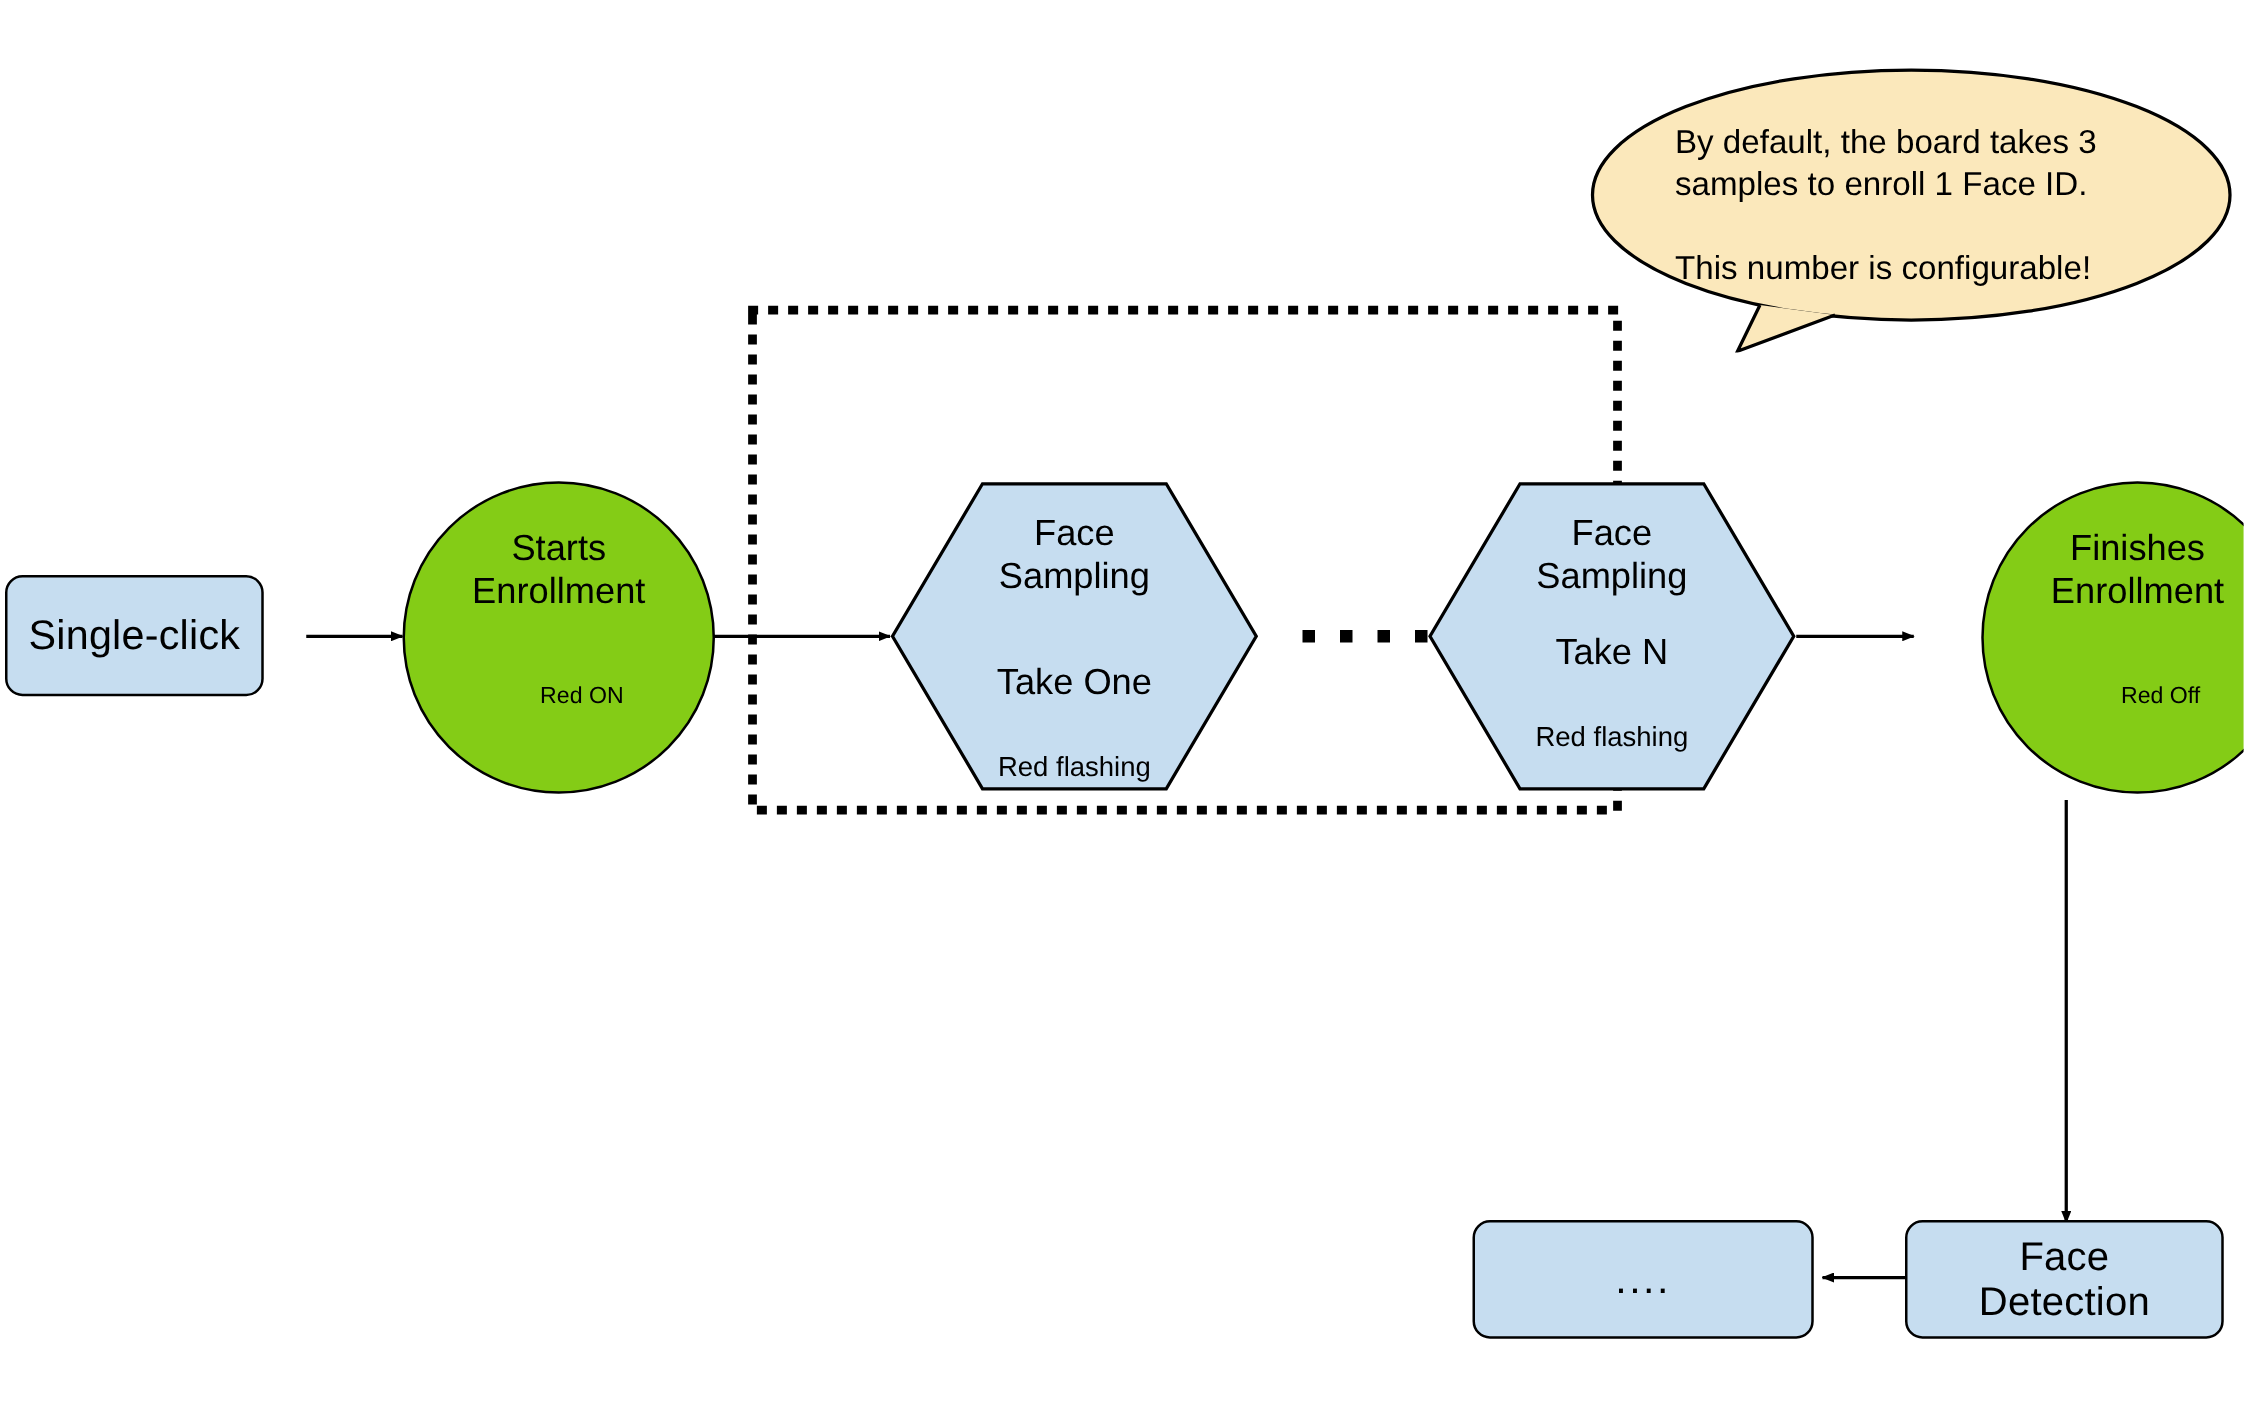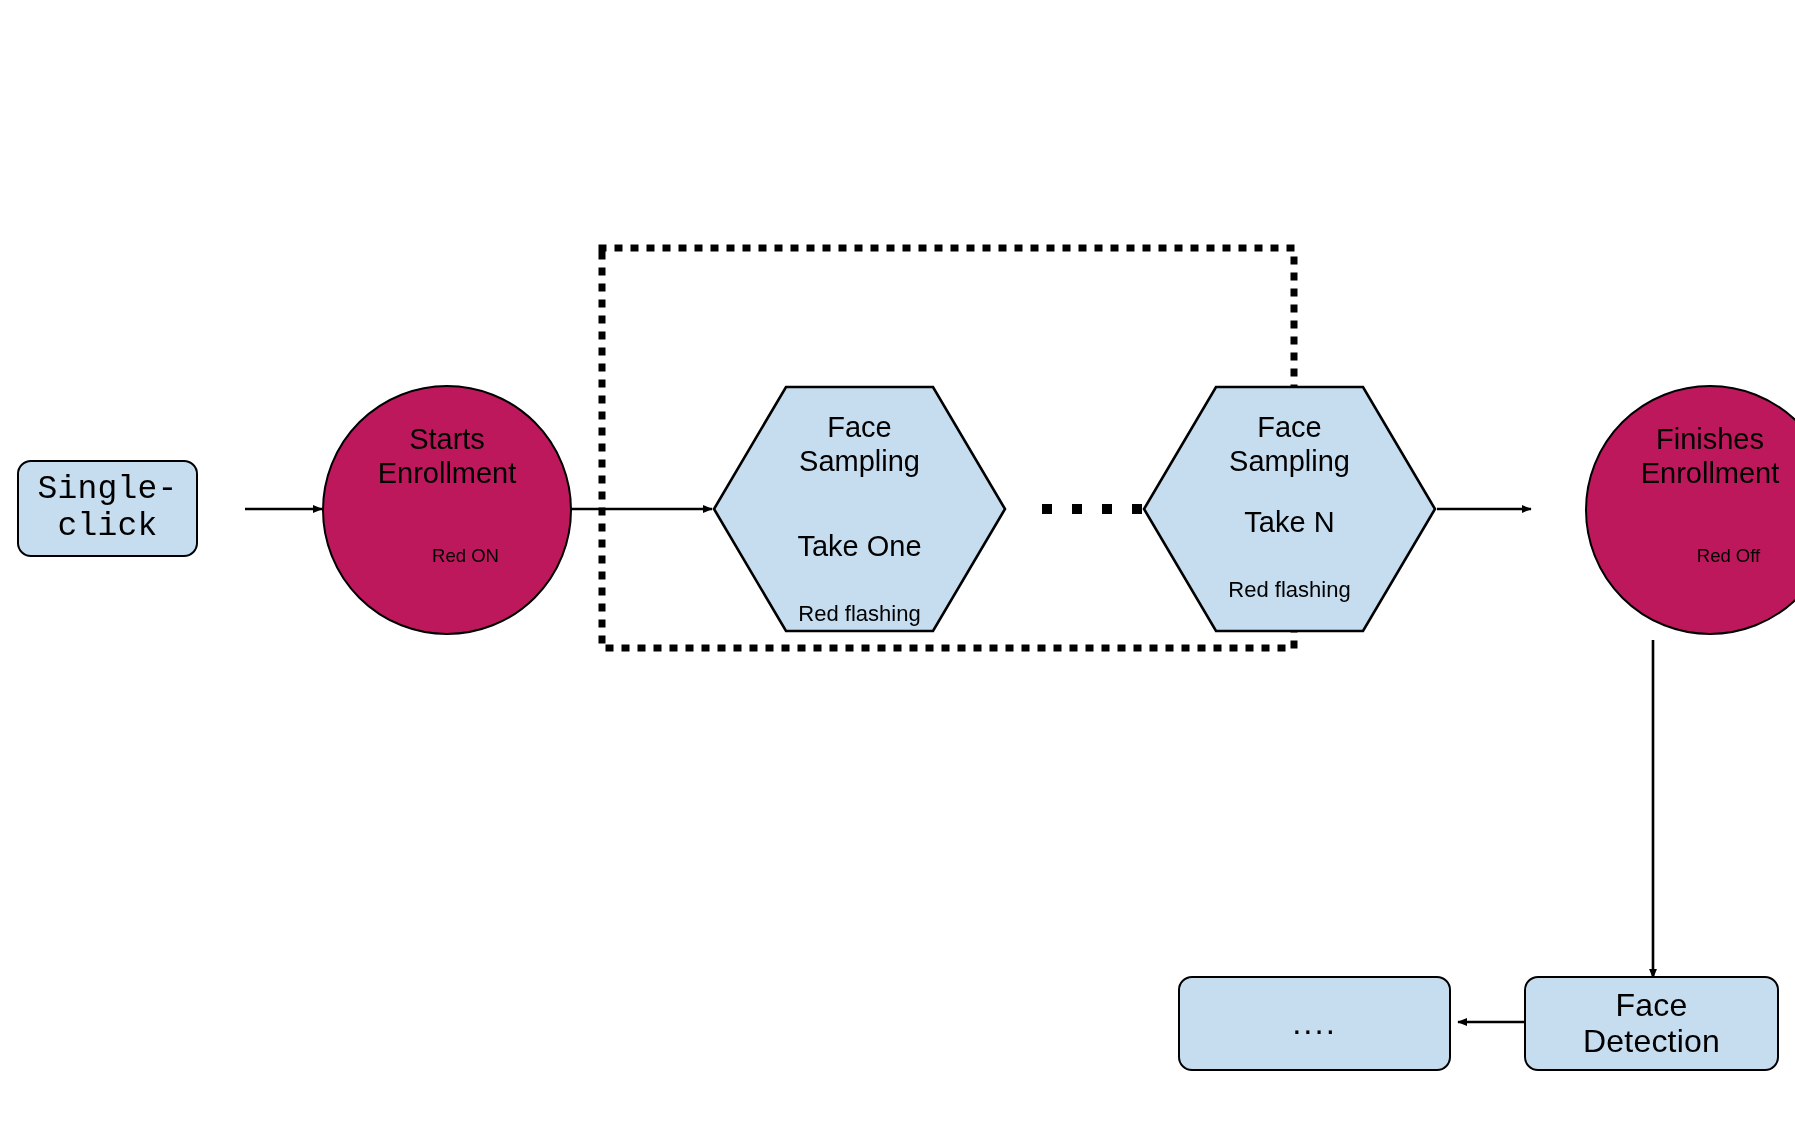--- a/index.html
+++ b/index.html
@@ -37,21 +37,21 @@
   .rrect .label {
     font-size: 33px;
     line-height: 1.12;
     letter-spacing: 0.2px;
   }
   .rrect.two-line .label {
     font-size: 32px;
   }
   
   .circle {
-    background: #be185d;
+    background: #84cc16;
     border: 2.5px solid #000000;
     border-radius: 50%;
   }
   .circle .main {
     font-size: 29px;
     line-height: 1.16;
   }
   .circle .sub {
     font-size: 18.5px;
     line-height: 1.1;
@@ -150,21 +150,21 @@
 
   <svg class="edge">
     <g fill="#000000">
       <rect x="1042" y="504" width="10" height="10"></rect>
       <rect x="1072" y="504" width="10" height="10"></rect>
       <rect x="1102" y="504" width="10" height="10"></rect>
       <rect x="1132" y="504" width="10" height="10"></rect>
     </g>
   </svg>
 
-  <div class="node rrect" style="left:17px; top:460px; width:181px; height:97px;font-family:Liberation Mono, monospace;">
+  <div class="node rrect" style="left:4px; top:460px; width:207px; height:97px;">
     <span class="label">Single-click</span>
   </div>
 
   <div class="node circle" style="left:322px; top:385px; width:250px; height:250px; justify-content:flex-start; padding-top:36px;">
     <span class="main">Starts</span>
     <span class="main">Enrollment</span>
     <span class="sub" style="margin-top:56px;">Red ON</span>
   </div>
 
   <div class="hex-wrap" style="left:712px; top:385px; width:295px; height:248px;">
@@ -199,14 +199,27 @@
 
   <div class="node rrect two-line" style="left:1524px; top:976px; width:255px; height:95px;">
     <span class="label">Face</span>
     <span class="label">Detection</span>
   </div>
 
   <div class="node rrect" style="left:1178px; top:976px; width:273px; height:95px;">
     <span class="label" style="letter-spacing:2px;">....</span>
   </div>
 
+  <div class="bubble" style="left:1272px; top:52px; width:515px; height:230px;">
+    <svg width="515" height="230" viewBox="0 0 515 230">
+      <path d="M130,196 L160,196 L118,229 L170,196 L400,196" fill="#fbe8bb" stroke="none"></path>
+      <ellipse cx="257" cy="104" rx="255" ry="100" fill="#fbe8bb" stroke="#000000" stroke-width="2.6"></ellipse>
+      <path d="M136,192 L118,229 L196,200" fill="#fbe8bb" stroke="#000000" stroke-width="2.6" stroke-linejoin="miter"></path>
+    </svg>
+    <div class="bubble-text" style="padding:44px 0 0 68px; width:420px;">
+      <p>By default, the board takes 3</p>
+      <p>samples to enroll 1 Face ID.</p>
+      <div class="gap"></div>
+      <p>This number is configurable!</p>
+    </div>
+  </div>
 
 </div>
 
 </body></html>

